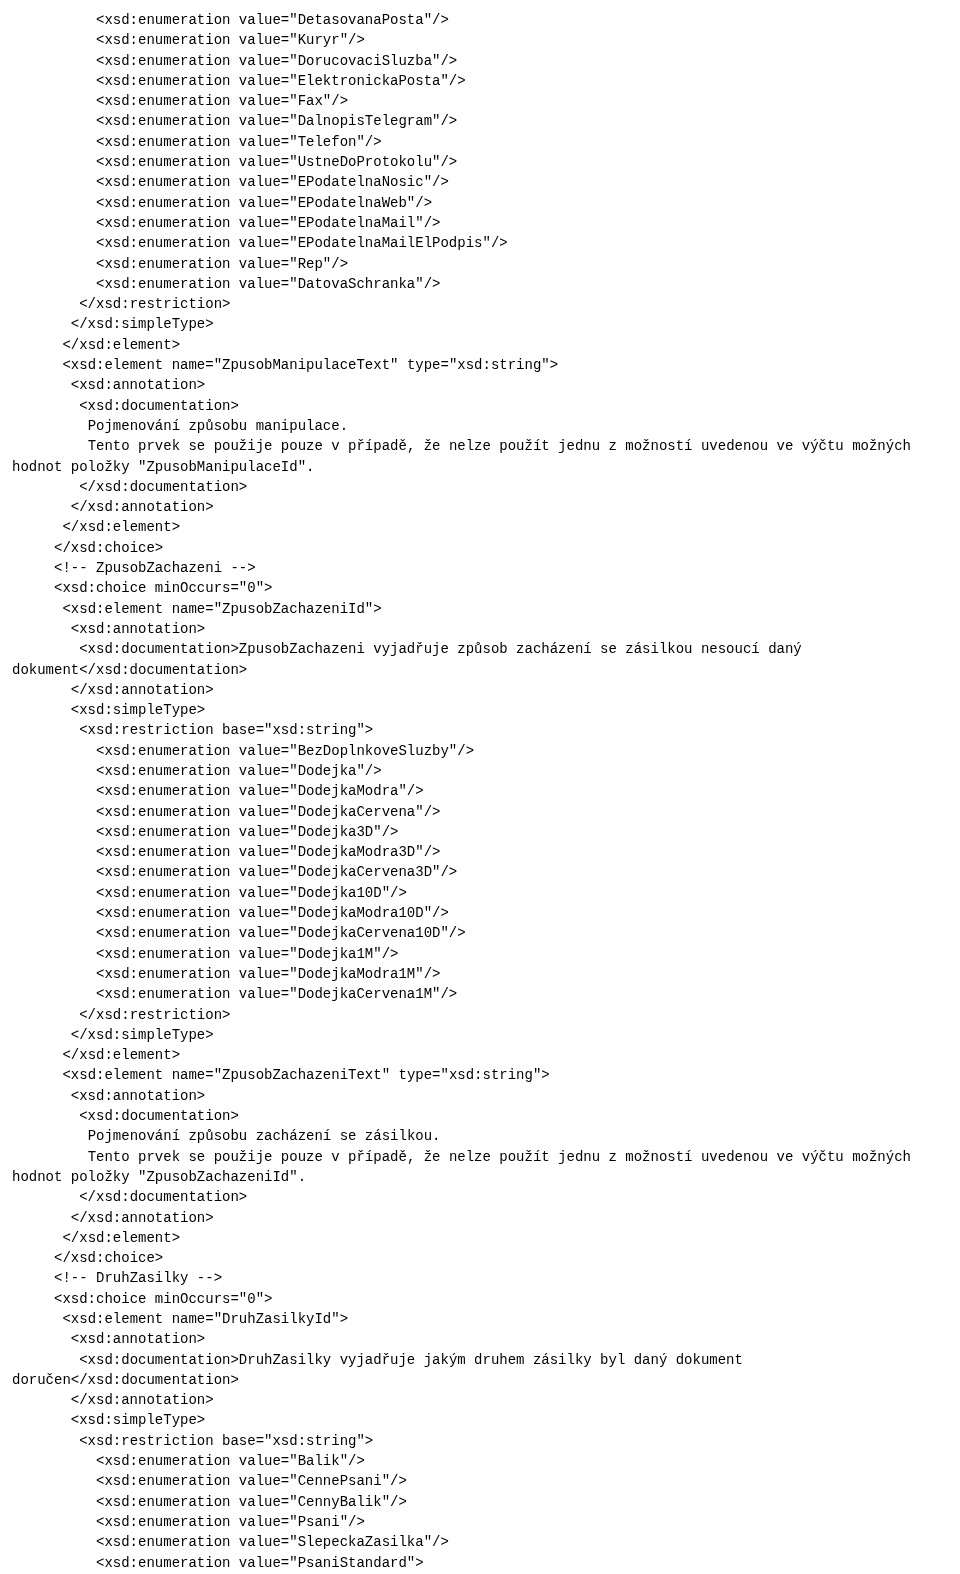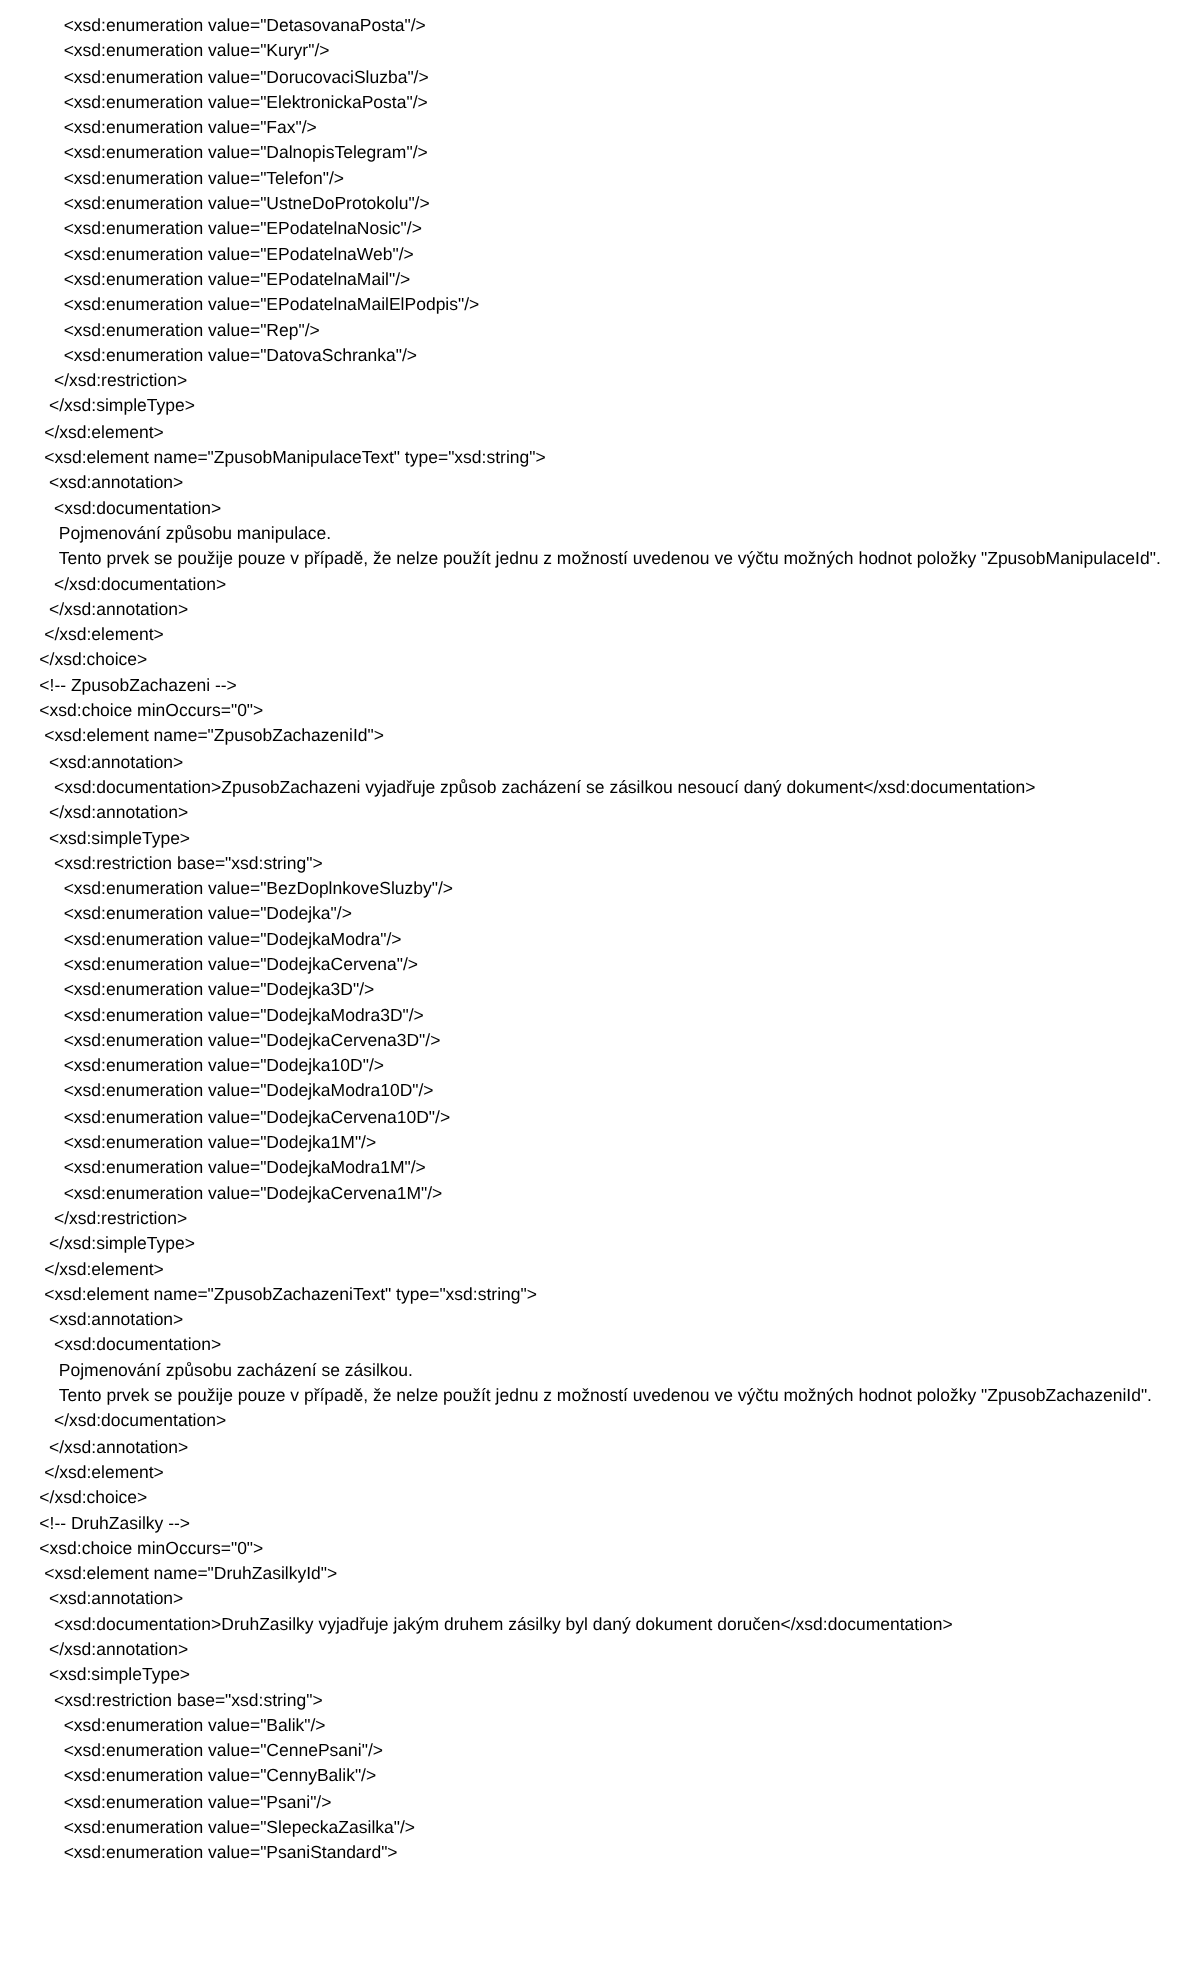--- a/index.html
+++ b/index.html
@@ -11,21 +11,21 @@
   body {
     font-family: "Courier New", Courier, monospace;
     font-size: 14px;
     line-height: 1.45;
     color: #000;
     padding: 10px 0 30px 0;
   }
   pre.code {
     margin: 0;
     padding: 0 12px 0 12px;
-    font-family: Liberation Sans, sans-serif;
+    font-family: Liberation Mono, monospace;
     font-size: inherit;
     white-space: pre-wrap;
     word-wrap: break-word;
   }
 </style>
 </head>
 <body>
 
 <pre class="code">          &lt;xsd:enumeration value="DetasovanaPosta"/&gt;
           &lt;xsd:enumeration value="Kuryr"/&gt;

